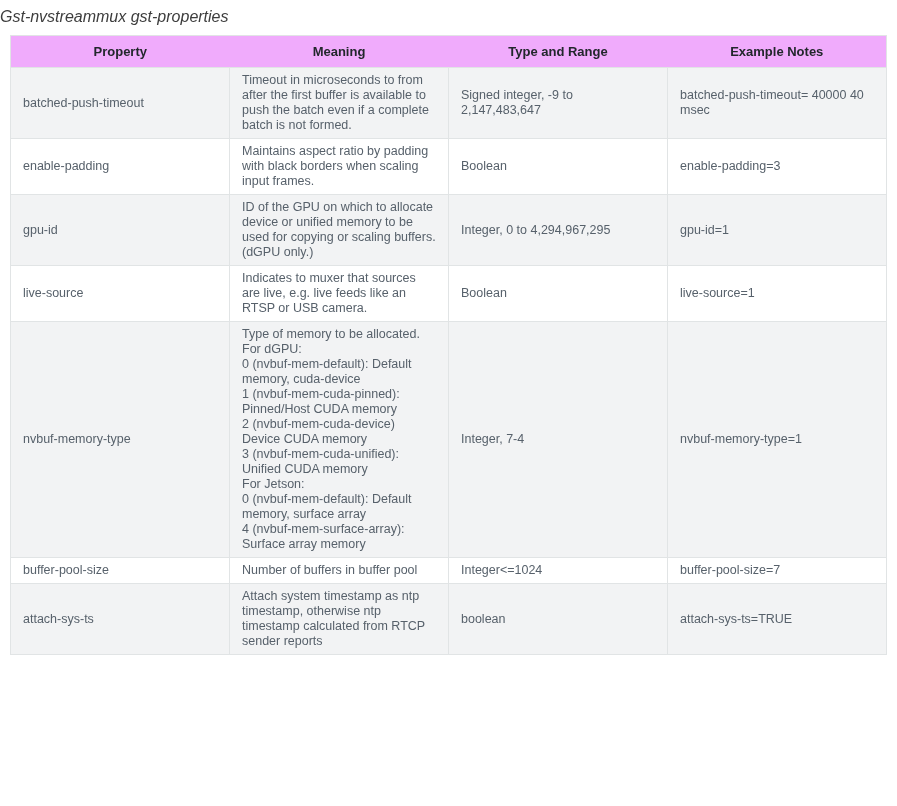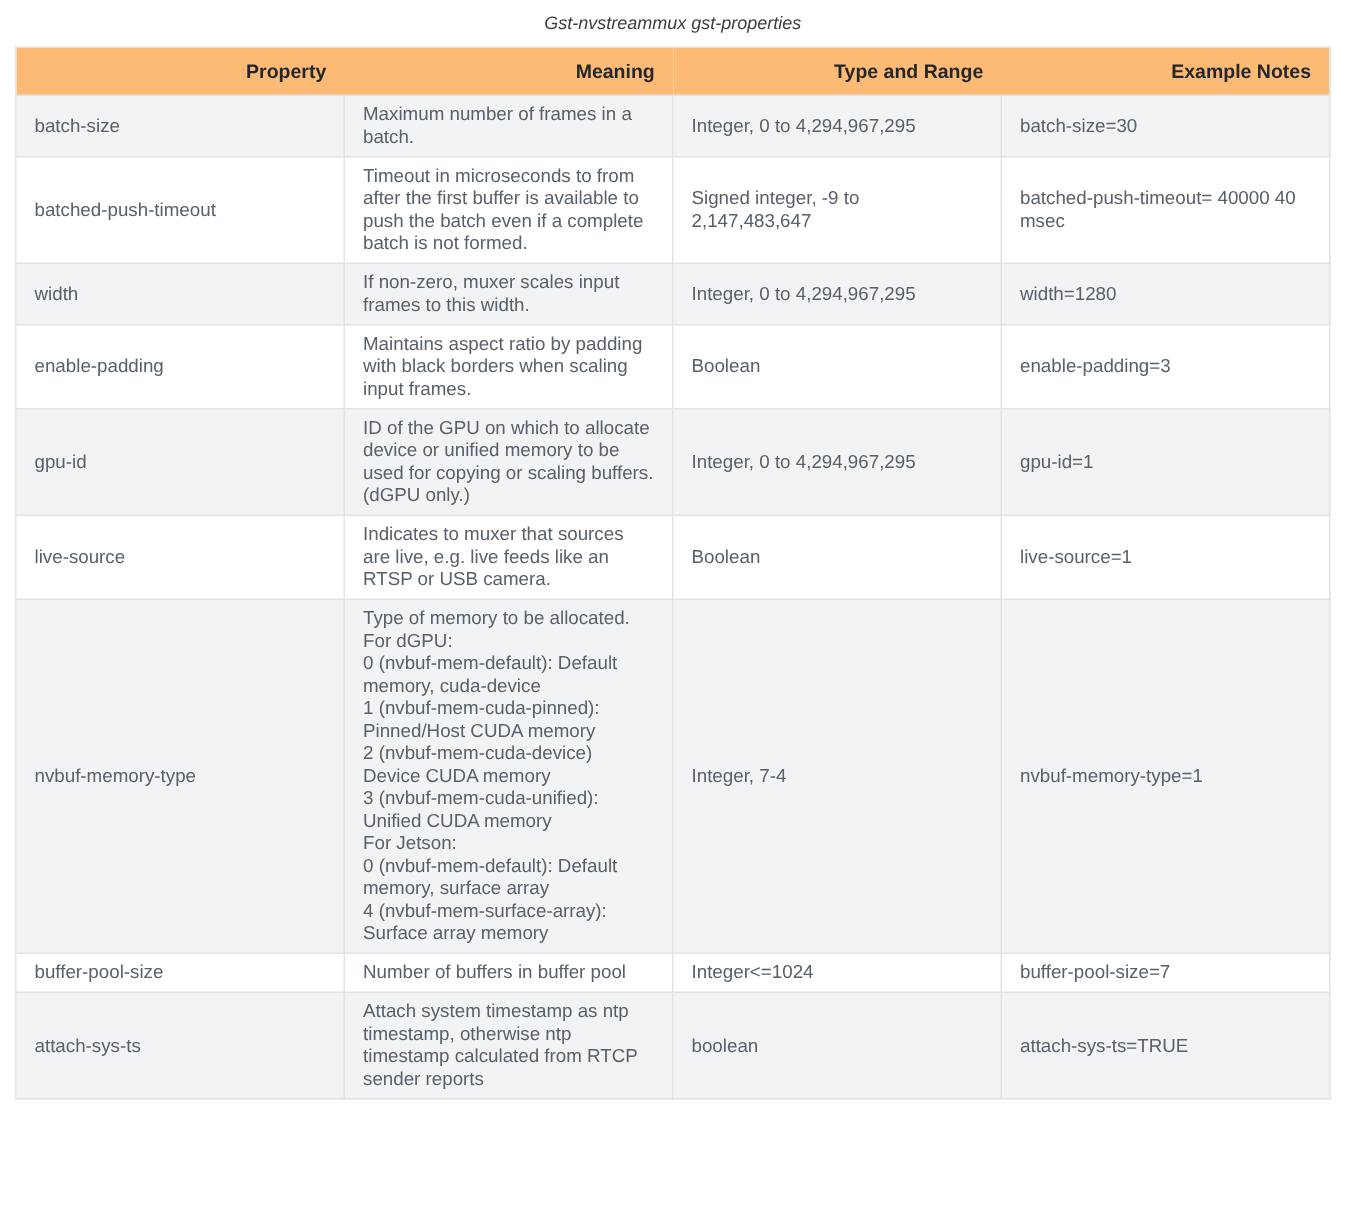--- a/index.html
+++ b/index.html
@@ -13,42 +13,42 @@
   html, body {
     margin: 0;
     background: #ffffff;
     font-family: "Liberation Sans", sans-serif;
   }
   body {
     width: 897px;
     min-height: 806px;
   }
   .caption {
-    text-align: center;
+    text-align: left;
     font-style: italic;
-    font-size: 12px;
+    font-size: 16px;
     color: var(--caption-text);
     padding: 8px 0 9px 0;
   }
   table.props {
     border-collapse: collapse;
     table-layout: fixed;
     width: 877px;
     margin: 0 auto;
     border: 1px solid var(--border);
   }
   table.props col { width: 25%; }
   table.props th {
     font-weight: bold;
     font-size: 13px;
     color: var(--header-text);
-    text-align: right;
+    text-align: center;
     vertical-align: middle;
     padding: 8px 12px;
-    background: #fdba74;
+    background: #f0abfc;
     border-bottom: 1px solid var(--border);
   }
   table.props td {
     font-size: 12.5px;
     line-height: 15px;
     color: var(--body-text);
     text-align: left;
     vertical-align: middle;
     padding: 5px 12px;
     border: 1px solid var(--border);
@@ -74,36 +74,24 @@
     <thead>
       <tr id="header-row">
           <th>Property</th>
           <th>Meaning</th>
           <th>Type and Range</th>
           <th>Example Notes</th>
         </tr>
     </thead>
     <tbody id="table-body">
         <tr>
-          <td>batch-size</td>
-          <td>Maximum number of frames in a batch.</td>
-          <td>Integer, 0 to 4,294,967,295</td>
-          <td>batch-size=30</td>
-        </tr>
-        <tr>
           <td>batched-push-timeout</td>
           <td>Timeout in microseconds to from after the first buffer is available to push the batch even if a complete batch is not formed.</td>
           <td>Signed integer, -9 to 2,147,483,647</td>
           <td>batched-push-timeout= 40000 40 msec</td>
-        </tr>
-        <tr>
-          <td>width</td>
-          <td>If non-zero, muxer scales input frames to this width.</td>
-          <td>Integer, 0 to 4,294,967,295</td>
-          <td>width=1280</td>
         </tr>
         <tr>
           <td>enable-padding</td>
           <td>Maintains aspect ratio by padding with black borders when scaling input frames.</td>
           <td>Boolean</td>
           <td>enable-padding=3</td>
         </tr>
         <tr>
           <td>gpu-id</td>
           <td>ID of the GPU on which to allocate device or unified memory to be used for copying or scaling buffers. (dGPU only.)</td>

